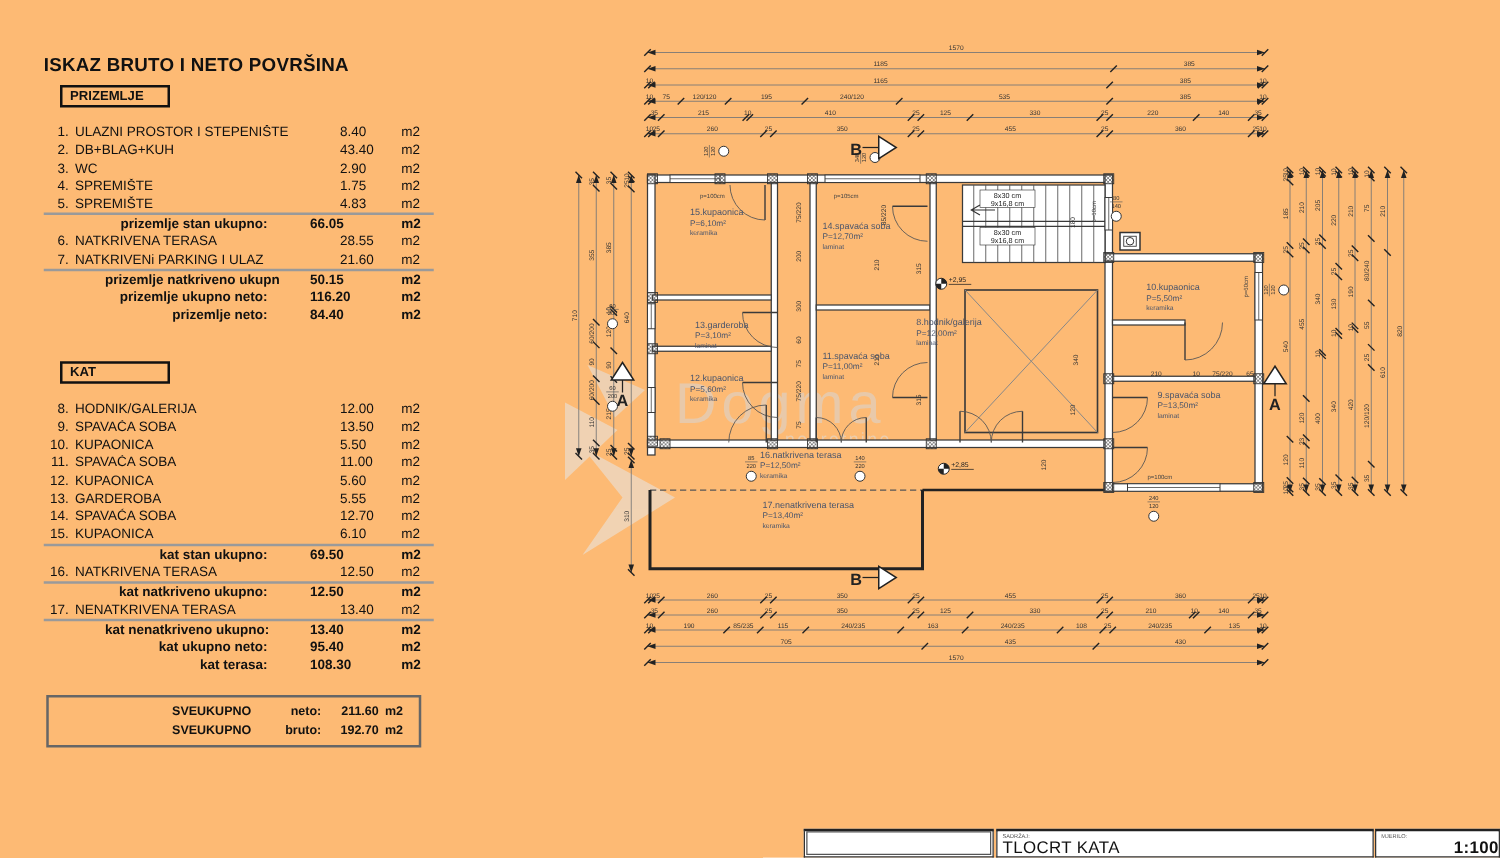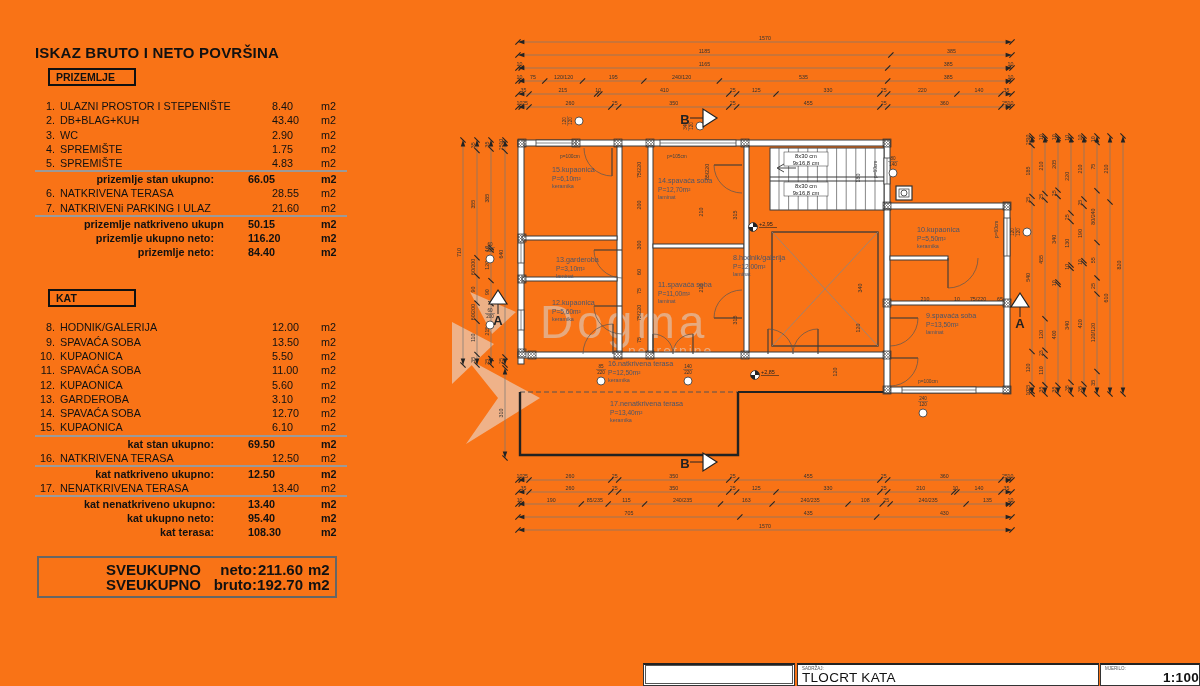--- a/index.html
+++ b/index.html
@@ -1,36 +1,36 @@
 <!DOCTYPE html>
 <html><head>
 <meta charset="utf-8">
 <style>
   html,body{margin:0;padding:0;background:#fff;width:1200px;height:686px;overflow:hidden;
     font-family:"Liberation Sans",sans-serif;-webkit-font-smoothing:antialiased;}
-  #stage{position:absolute;left:0;top:0;width:1200px;height:686px;background:#f97316;}
+  #stage{position:absolute;left:0;top:0;width:1200px;height:686px;background:#fdba74;}
 
   
   #area-panel{position:absolute;left:35px;top:44px;width:312px;color:#111;}
   .tbl-title{font-size:15px;font-weight:700;letter-spacing:.2px;color:#111;margin-bottom:6px;}
   .boxlabel{display:inline-block;border:2px solid #111;font-weight:700;font-size:10.5px;
     padding:1px 6px 1px 6px;min-width:88px;margin-left:13px;box-sizing:border-box;}
   .rows{margin-top:13px;}
   .row{display:flex;align-items:center;height:14.3px;font-size:10.8px;color:#111;}
   .row.rule{border-top:2.5px solid #9a9a9a;height:13.8px;}
   .num{width:20px;text-align:right;padding-right:5px;flex:none;}
   .lbl{flex:1;white-space:nowrap;overflow:hidden;}
   .val{width:44px;text-align:left;flex:none;}
   .unit{width:26px;padding-left:5px;flex:none;}
   .row.total{font-weight:700;gap:24px;}
   .row.total .lbl{text-align:right;padding-right:10px;}
   .section{margin-bottom:9px;}
   .section + .section{margin-top:29px;}
   #summary-box{border:2px solid #666;margin-top:17px;margin-left:2px;padding:4px 4px;width:300px;box-sizing:border-box;}
-  .srow{display:flex;align-items:center;height:15px;font-size:15px;font-weight:700;color:#111;}
+  .srow{display:flex;align-items:center;height:15px;font-size:10px;font-weight:700;color:#111;}
   .slbl{width:158px;text-align:right;flex:none;}
   .ssub{width:56px;text-align:right;flex:none;}
   .sval{width:46px;text-align:right;flex:none;}
   .sunit{width:28px;padding-left:5px;flex:none;}
 
   
   .tb-box{position:absolute;top:663px;height:23px;background:#fff;border:1px solid #333;
     border-top:2px solid #222;box-sizing:border-box;}
   #tb-empty{left:643px;width:152px;outline:1px solid #555;outline-offset:-3px;}
   #tb-content{left:797px;width:302px;}
@@ -144,21 +144,21 @@
             </div>
             <div class="row">
               <span class="num">12.</span>
               <span class="lbl">KUPAONICA</span>
               <span class="val">5.60</span>
               <span class="unit">m2</span>
             </div>
             <div class="row">
               <span class="num">13.</span>
               <span class="lbl">GARDEROBA</span>
-              <span class="val">3.10</span>
+              <span class="val">5.55</span>
               <span class="unit">m2</span>
             </div>
             <div class="row">
               <span class="num">14.</span>
               <span class="lbl">SPAVAĆA SOBA</span>
               <span class="val">12.70</span>
               <span class="unit">m2</span>
             </div>
             <div class="row">
               <span class="num">15.</span>

